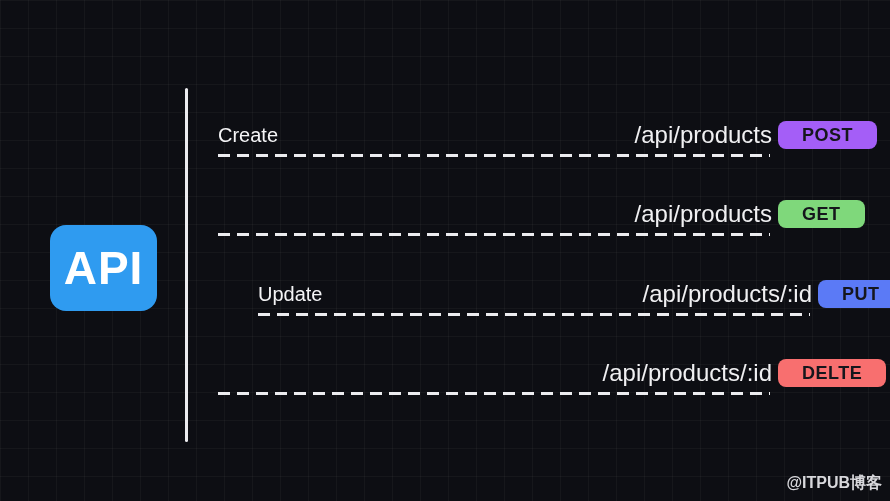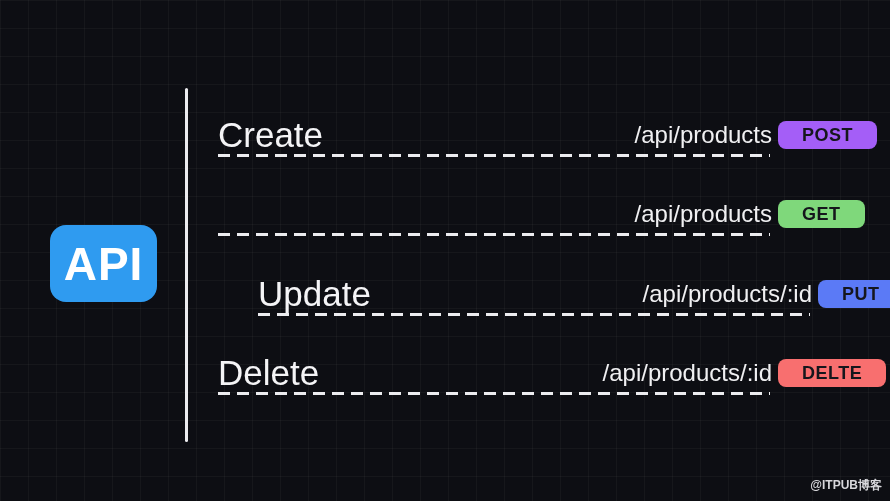--- a/index.html
+++ b/index.html
@@ -9,21 +9,21 @@
     overflow:hidden;
     background-color:#0d0e13;
     background-image:
       linear-gradient(rgba(255,255,255,0.035) 1px, transparent 1px),
       linear-gradient(90deg, rgba(255,255,255,0.035) 1px, transparent 1px);
     background-size:28px 28px;
     font-family:"Liberation Sans", sans-serif;
   }
   .api-badge{
     position:absolute;left:50px;top:225px;
-    width:107px;height:77px;
+    width:107px;height:86px;
     border-radius:16px;
     display:flex;align-items:center;justify-content:center;
     font-size:46px;font-weight:bold;color:#ffffff;
     letter-spacing:1px;
   }
   .title{
     position:absolute;left:184px;top:51px;
     font-size:28px;line-height:34px;color:#f2f2f4;
     white-space:nowrap;
   }
@@ -33,42 +33,42 @@
     background:#ececef;
   }
   .row{
     position:absolute;left:218px;width:660px;
   }
   .row-top{
     width:554px;height:34px;
     display:flex;align-items:center;
   }
   .row-label{
-    font-size:35px;color:#f4f4f6;white-space:nowrap;
+    font-size:20px;color:#f4f4f6;white-space:nowrap;
   }
   .row-spacer{flex:1;}
   .row-path{
     font-size:24px;color:#f0f0f2;white-space:nowrap;
   }
   .method-badge{
     position:absolute;left:560px;top:3px;
     height:28px;padding:0 24px;
     border-radius:8px;
     display:flex;align-items:center;justify-content:center;
     font-size:18px;font-weight:bold;color:#15161c;
     letter-spacing:0.5px;white-space:nowrap;
   }
   .dash-line{
     width:552px;height:3px;margin-top:2px;
     background-image:repeating-linear-gradient(90deg,#ececef 0 12px,transparent 12px 19px);
   }
   .row1{top:118px;} .row2{top:197px;} .row3{top:277px;margin-left:40px;} .row4{top:356px;}
   .watermark{
     position:absolute;right:8px;bottom:7px;
-    font-size:12px;font-weight:600;color:#d8d8dc;
+    font-size:16px;font-weight:600;color:#d8d8dc;
     white-space:nowrap;
   }
 </style>
 </head>
 <body>
 
 <div class="canvas">
 
   <div class="api-badge" style="background-color: rgb(47, 155, 240);">API</div>
 
@@ -99,21 +99,20 @@
       <span class="row-label">Update</span>
       <span class="row-spacer"></span>
       <span class="row-path">/api/products/:id</span>
     </div>
     <span class="method-badge" style="background-color: rgb(91, 122, 246);">PUT</span>
     <div class="dash-line"></div>
   </div>
 
   <div class="row row4">
     <div class="row-top">
-      <span class="row-label">Delete</span>
       <span class="row-spacer"></span>
       <span class="row-path">/api/products/:id</span>
     </div>
     <span class="method-badge" style="background-color: rgb(248, 111, 111);">DELTE</span>
     <div class="dash-line"></div>
   </div>
 
   <div class="watermark">@ITPUB博客</div>
 
 </div>

